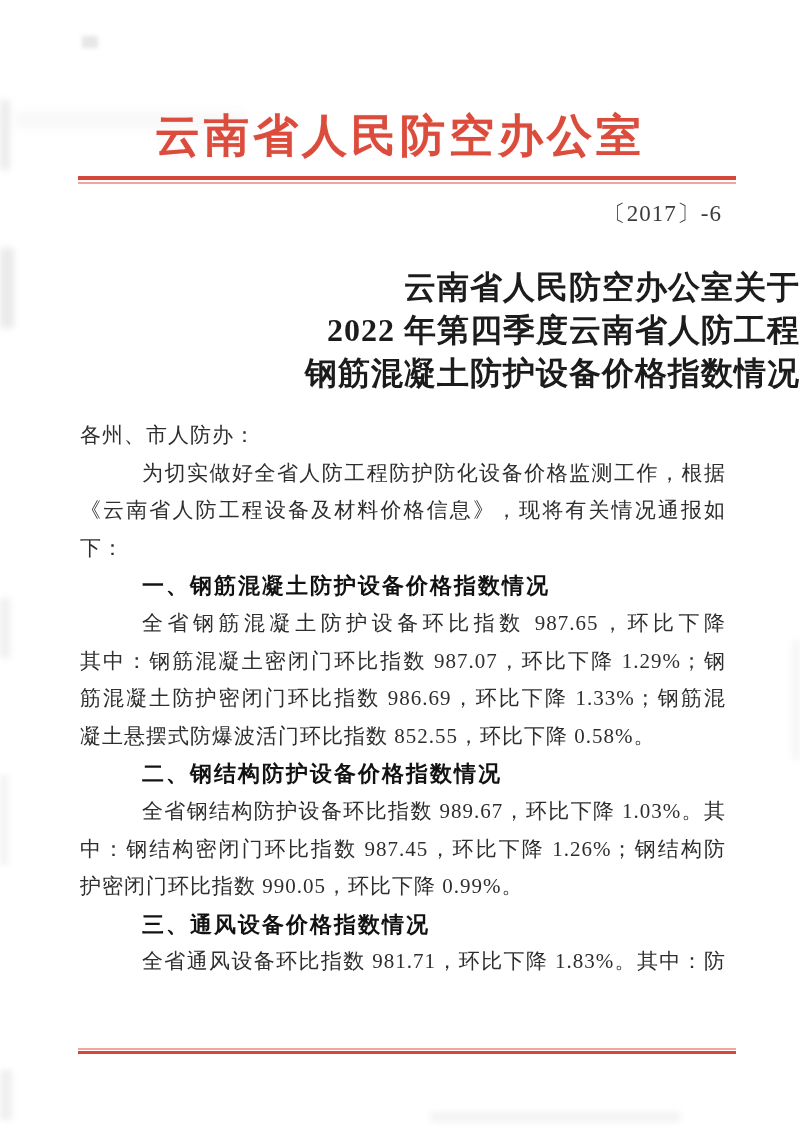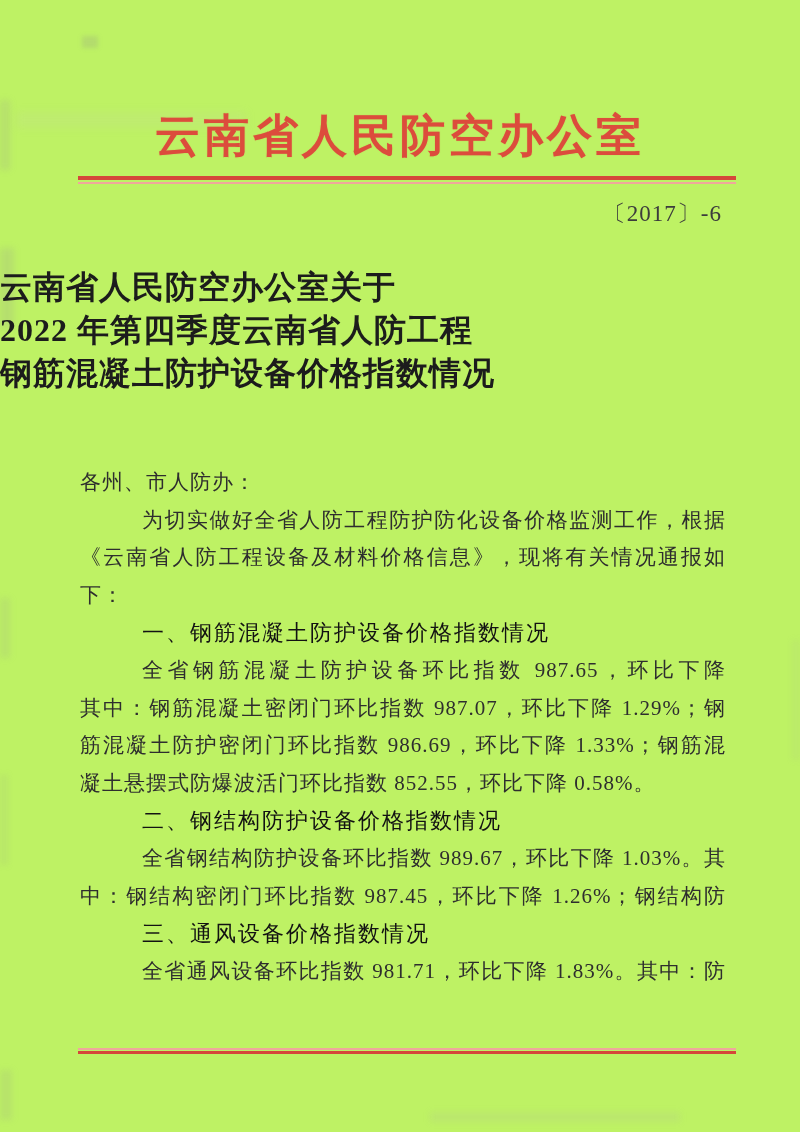--- a/index.html
+++ b/index.html
@@ -5,21 +5,21 @@
   * { margin: 0; padding: 0; box-sizing: border-box; }
   html, body { width: 800px; }
   body {
     font-family: "Liberation Serif", "DejaVu Serif", serif;
     background: #e9e9e9;
   }
   .page {
     position: relative;
     width: 800px;
     height: 1132px;
-    background: #bef264;
+    background: #ffffff;
     overflow: hidden;
   }
   
   .smudge { position: absolute; pointer-events: none; }
   .s1 { left: 0; top: 100px; width: 10px; height: 70px; background: rgba(150,150,150,.18); filter: blur(3px); }
   .s2 { left: 0; top: 248px; width: 14px; height: 80px; background: rgba(150,150,150,.20); filter: blur(3px); }
   .s3 { left: 16px; top: 112px; width: 230px; height: 16px; background: rgba(195,195,195,.12); filter: blur(4px); }
   .s4 { left: 0; top: 598px; width: 10px; height: 60px; background: rgba(150,150,150,.15); filter: blur(3px); }
   .s5 { left: 0; top: 775px; width: 8px; height: 90px; background: rgba(150,150,150,.12); filter: blur(3px); }
   .s6 { left: 0; top: 1070px; width: 12px; height: 50px; background: rgba(150,150,150,.15); filter: blur(3px); }
@@ -61,50 +61,50 @@
     top: 198px;
     font-size: 23px;
     letter-spacing: 1px;
     color: #3c3c3c;
   }
   
   .doc-title {
     position: absolute;
     left: 0; right: 0;
     top: 266px;
-    text-align: left;
+    text-align: right;
     font-size: 32px;
     line-height: 43px;
     font-weight: 700;
     color: #1c1c1c;
     letter-spacing: 1px;
   }
   
   .body-text {
     position: absolute;
     left: 80px;
-    top: 464px;
+    top: 417px;
     width: 646px;
     font-size: 21px;
     color: #2e2e2e;
   }
   .ln {
     height: 37.6px;
     line-height: 37.6px;
     letter-spacing: 1px;
     text-align: justify;
     text-align-last: left;
     white-space: nowrap;
   }
   .ln.jl { text-align-last: justify; white-space: normal; overflow: hidden; }
   .ln.ind { text-indent: 62px; font-family: Liberation Serif, serif; }
   .ln.head {
     text-indent: 62px;
     font-family: "Liberation Sans", "DejaVu Sans", sans-serif;
-    font-weight: 400;
+    font-weight: 700;
     font-size: 22px;
     letter-spacing: 2px;
     color: #121212;
   }
   .rule-bottom {
     position: absolute;
     left: 78px;
     width: 658px;
     top: 1048px;
     height: 2px;
@@ -151,19 +151,20 @@
     <div class="ln jl">《云南省人防工程设备及材料价格信息》，现将有关情况通报如</div>
     <div class="ln">下：</div>
     <div class="ln head">一、钢筋混凝土防护设备价格指数情况</div>
     <div class="ln ind jl">全省钢筋混凝土防护设备环比指数 987.65，环比下降 1.24%。</div>
     <div class="ln jl">其中：钢筋混凝土密闭门环比指数 987.07，环比下降 1.29%；钢</div>
     <div class="ln jl">筋混凝土防护密闭门环比指数 986.69，环比下降 1.33%；钢筋混</div>
     <div class="ln">凝土悬摆式防爆波活门环比指数 852.55，环比下降 0.58%。</div>
     <div class="ln head">二、钢结构防护设备价格指数情况</div>
     <div class="ln ind jl">全省钢结构防护设备环比指数 989.67，环比下降 1.03%。其</div>
     <div class="ln jl">中：钢结构密闭门环比指数 987.45，环比下降 1.26%；钢结构防</div>
+    <div class="ln">护密闭门环比指数 990.05，环比下降 0.99%。</div>
     <div class="ln head">三、通风设备价格指数情况</div>
     <div class="ln ind jl">全省通风设备环比指数 981.71，环比下降 1.83%。其中：防</div>
   </div>
 
   <div class="rule-bottom"></div>
 
 </div>
 
 </body></html>

